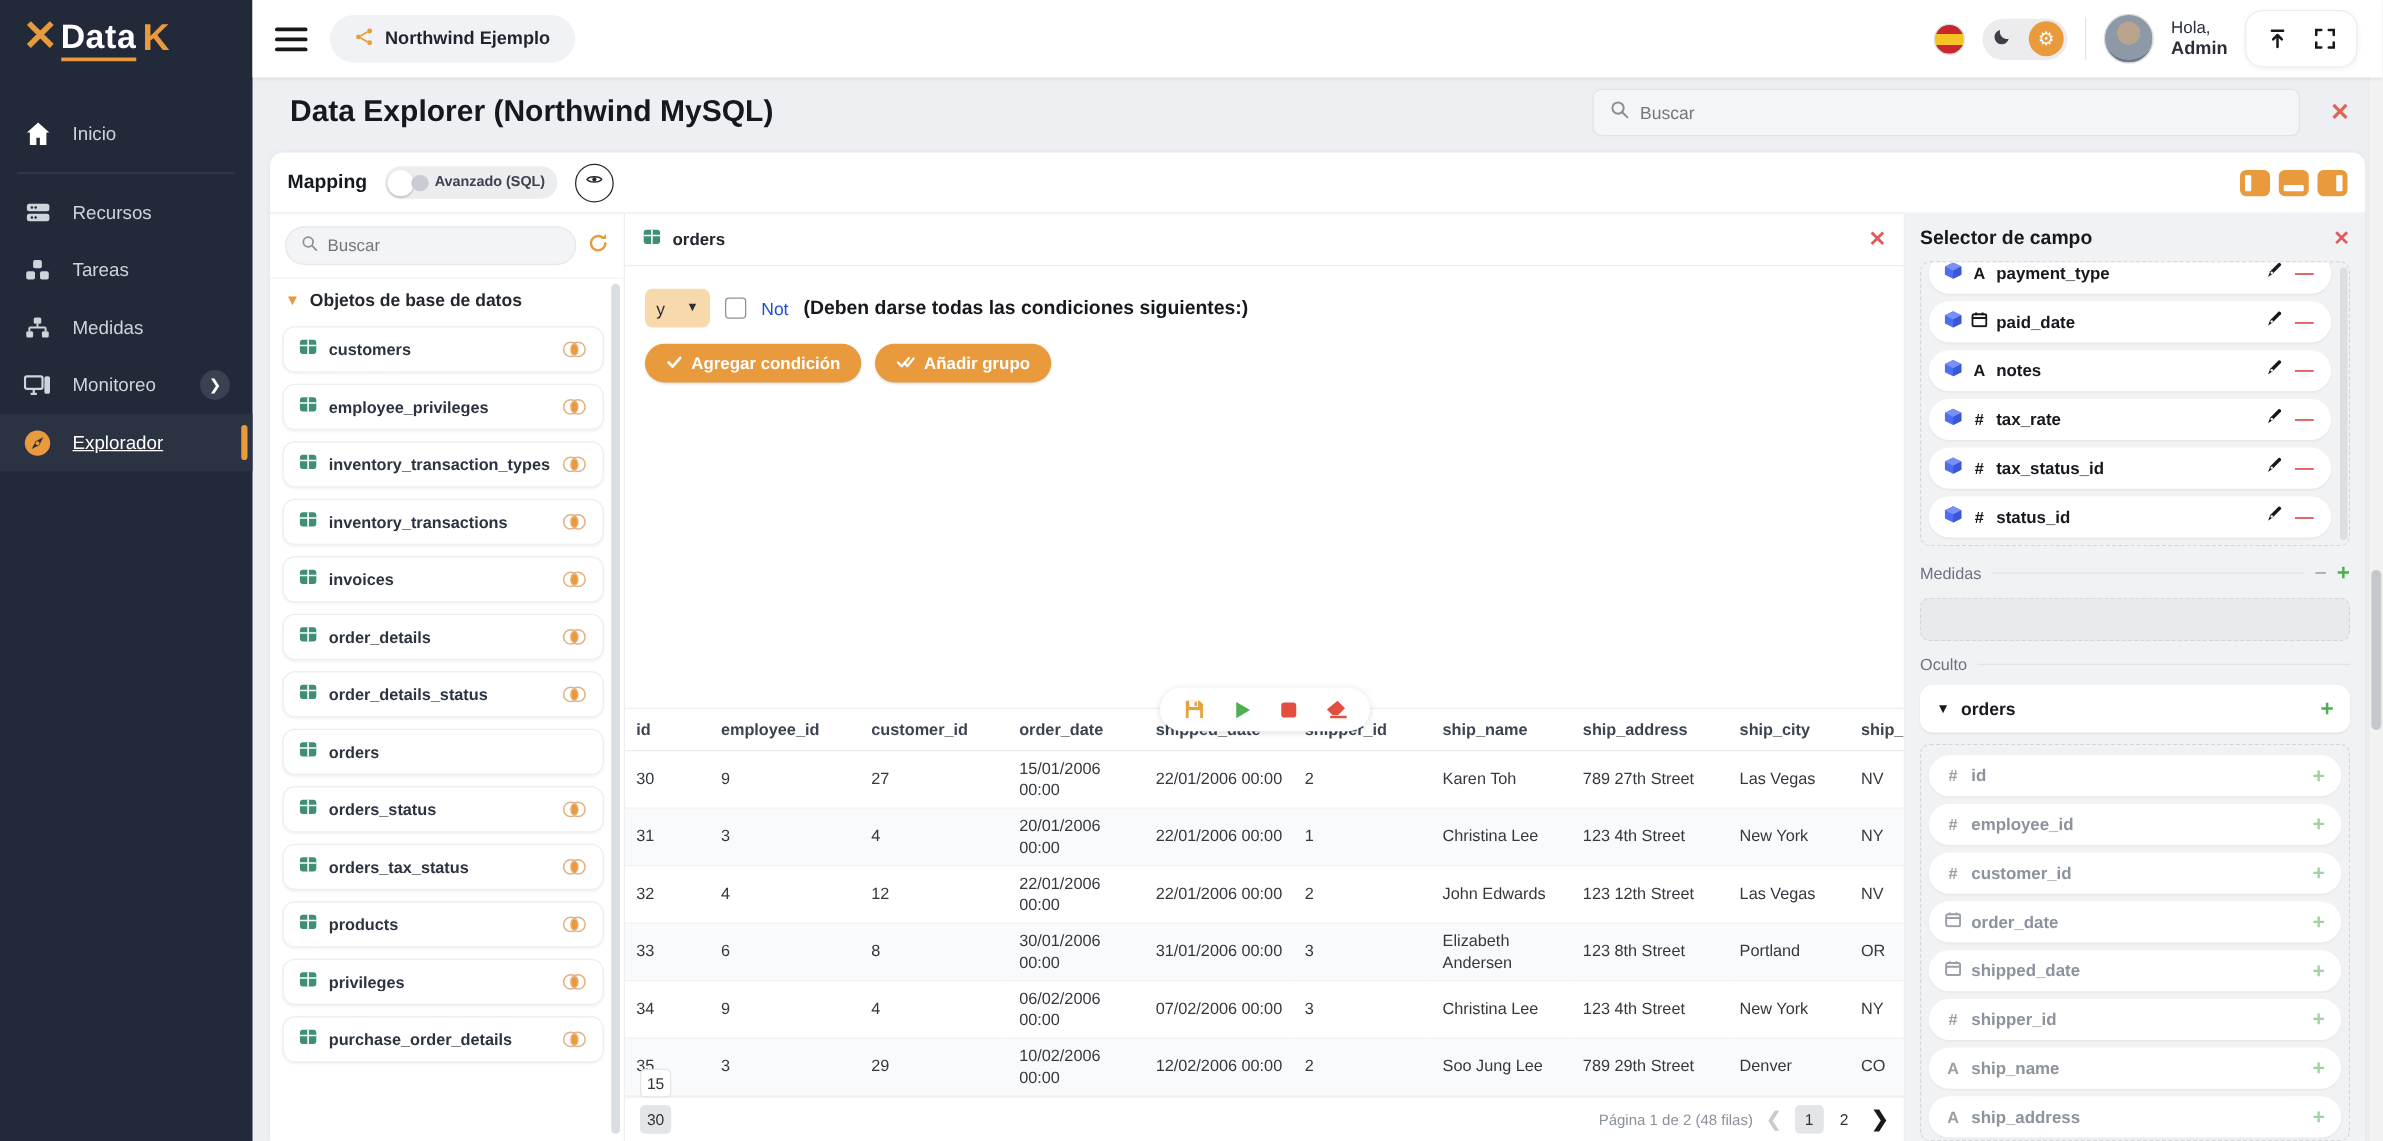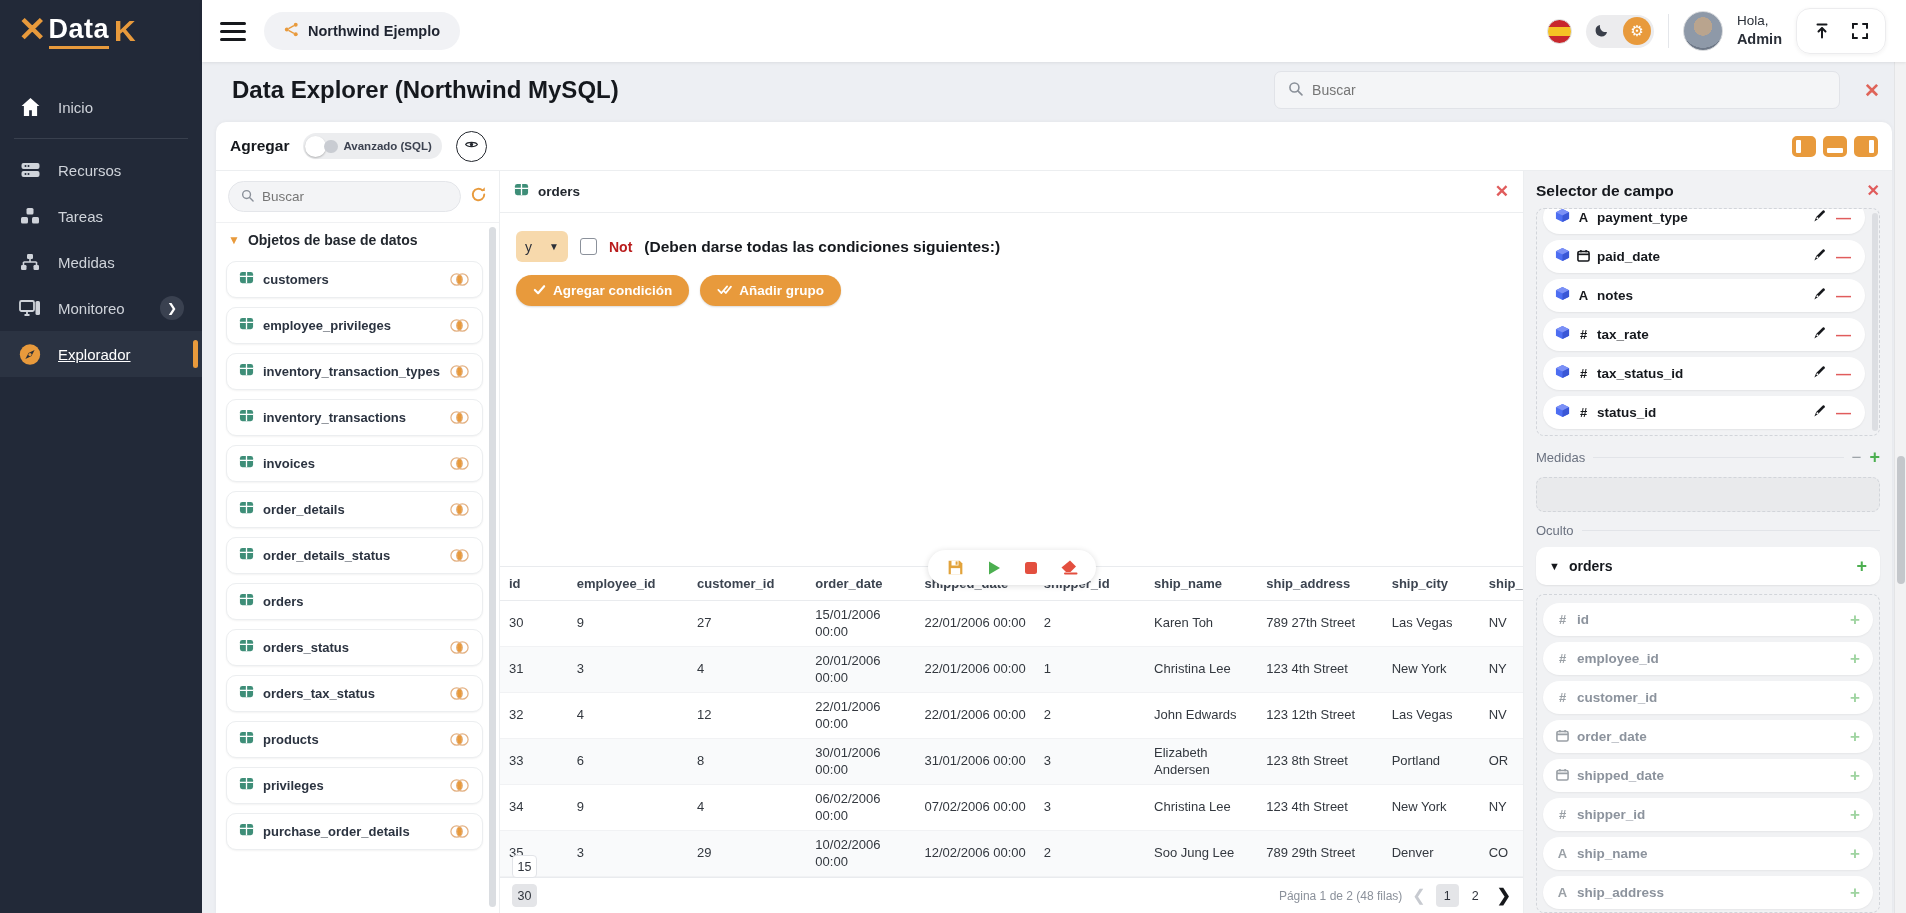--- a/index.html
+++ b/index.html
@@ -81,21 +81,21 @@
   
   .query { flex:1; min-width:0; display:flex; flex-direction:column; border-right:1px solid #eceef0; }
   .qtab-bar { height:42px; display:flex; align-items:center; gap:9px; padding:0 14px; border-bottom:1px solid #eceef0; }
   .qtab-label { font-size:13.5px; font-weight:bold; color:#23282f; }
   .qtab-close { margin-left:auto; color:#e05c5c; font-size:17px; font-weight:bold; cursor:pointer; }
   .cond-zone { padding:18px 16px 0 16px; }
   .cond-row { display:flex; align-items:center; gap:12px; }
   .op-select { width:52px; height:31px; background:#f7d9ac; border-radius:6px; display:flex; align-items:center; justify-content:space-between; padding:0 9px; font-size:14px; color:#2b2f38; cursor:pointer; }
   .op-caret { font-size:10px; color:#2b2f38; }
   .not-check { width:17px; height:17px; border:1.6px solid #8b919b; border-radius:3px; background:#fff; cursor:pointer; }
-  .not-label { font-size:14px; color:#b91c1c;font-weight:bold; }
+  .not-label { font-size:14px; color:#1d4ed8; }
   .cond-hint { font-size:15.5px; font-weight:bold; color:#15181d; }
   .cond-btns { display:flex; gap:11px; margin-top:13px; }
   .o-btn { height:31px; border-radius:16px; background:#E89A3C; color:#fff; font-weight:bold; font-size:13.5px; display:flex; align-items:center; gap:7px; padding:0 17px; cursor:pointer; box-shadow:0 1px 2px rgba(0,0,0,.15); }
 
   .results { margin-top:auto; display:flex; flex-direction:column; position:relative; }
   .tool-pill { position:absolute; top:-16px; left:50%; transform:translateX(-50%); background:#fff; border-radius:18px; box-shadow:0 1px 6px rgba(0,0,0,.14); display:flex; align-items:center; gap:20px; padding:8px 18px; z-index:3; }
   .tool-pill .ic { cursor:pointer; display:flex; }
   .grid-wrap { overflow:hidden; }
   table.grid { border-collapse:collapse; table-layout:fixed; min-width:1060px; }
   .grid th { height:34px; text-align:left; font-size:13px; font-weight:bold; color:#3c4450; border-top:1px solid #e9ebee; border-bottom:1px solid #e9ebee; padding:0 6px 0 9px; background:#fff; white-space:nowrap; }
@@ -281,21 +281,21 @@
               <line x1="9.2" y1="9.2" x2="13" y2="13" stroke="#8a9099" stroke-width="1.5" stroke-linecap="round"></line>
             </svg>
         </span>
         <input placeholder="Buscar" style="">
       </div>
       <span class="head-close">✕</span>
     </div>
 
     <div class="card">
       <div class="mapping-bar">
-        <span class="mapping-label">Agregar</span>
+        <span class="mapping-label">Mapping</span>
         <div class="adv-toggle">
           <span class="adv-knob"></span>
           <span class="adv-label">Avanzado (SQL)</span>
         </div>
         <div class="eye-btn">
           <span class="ic">
             <svg width="15" height="15" viewBox="0 0 18 18">
                 <path d="M2 9c2-3.4 12-3.4 14 0-2 3.4-12 3.4-14 0z" fill="none" stroke="#23272e" stroke-width="1.5"></path>
                 <circle cx="9" cy="9" r="2" fill="#23272e"></circle>
               </svg>

